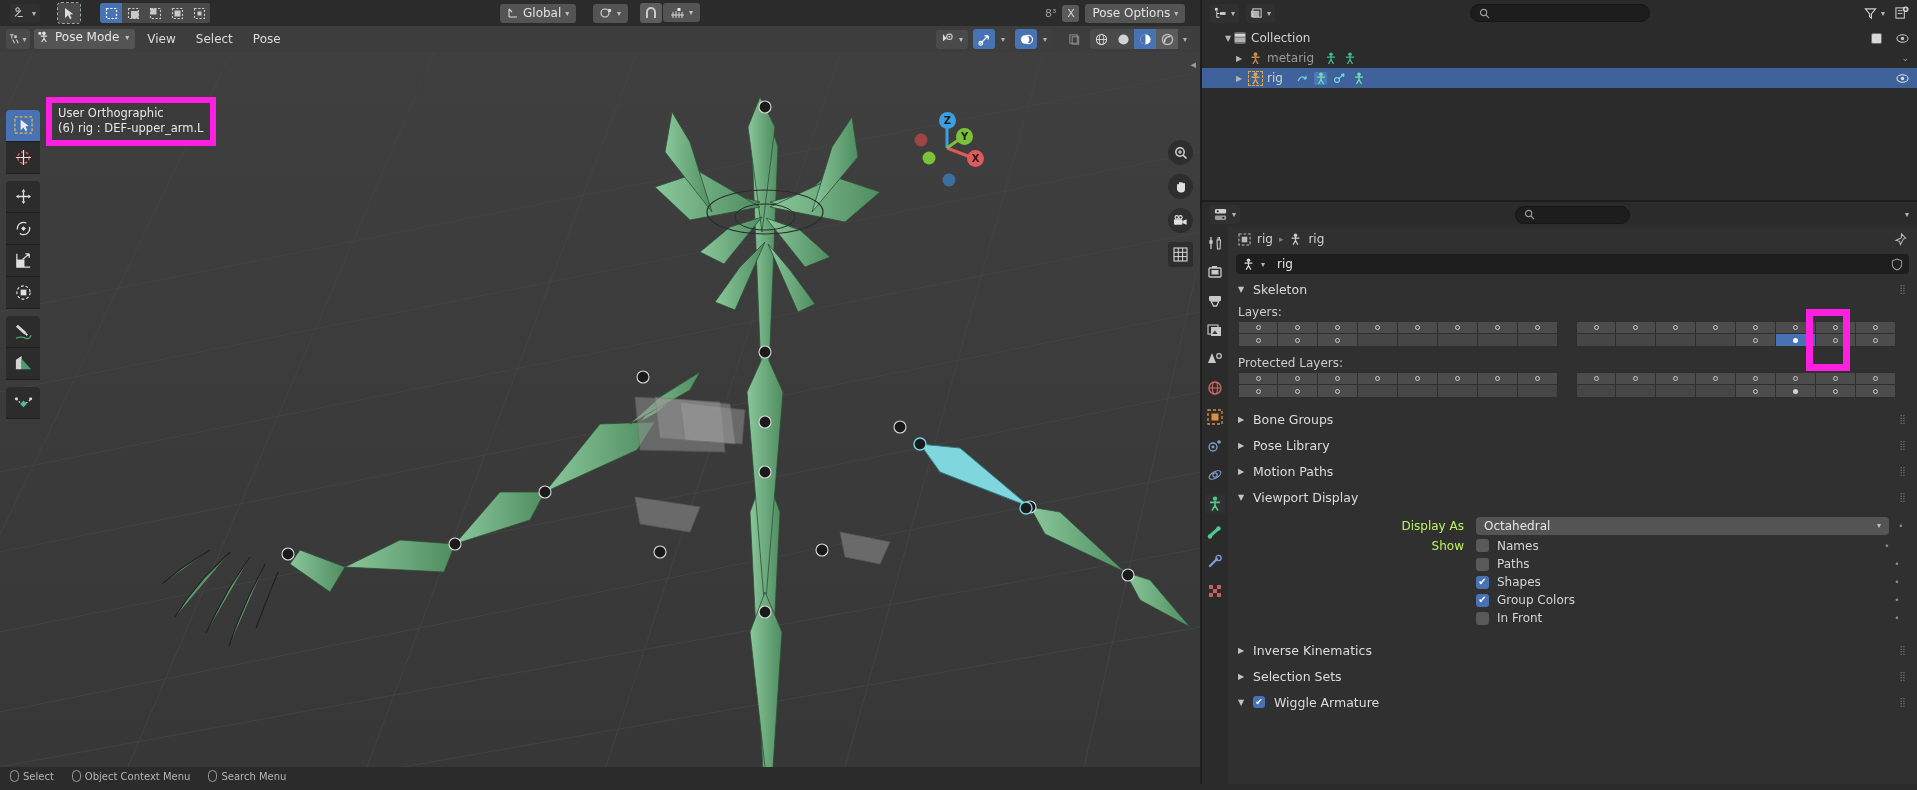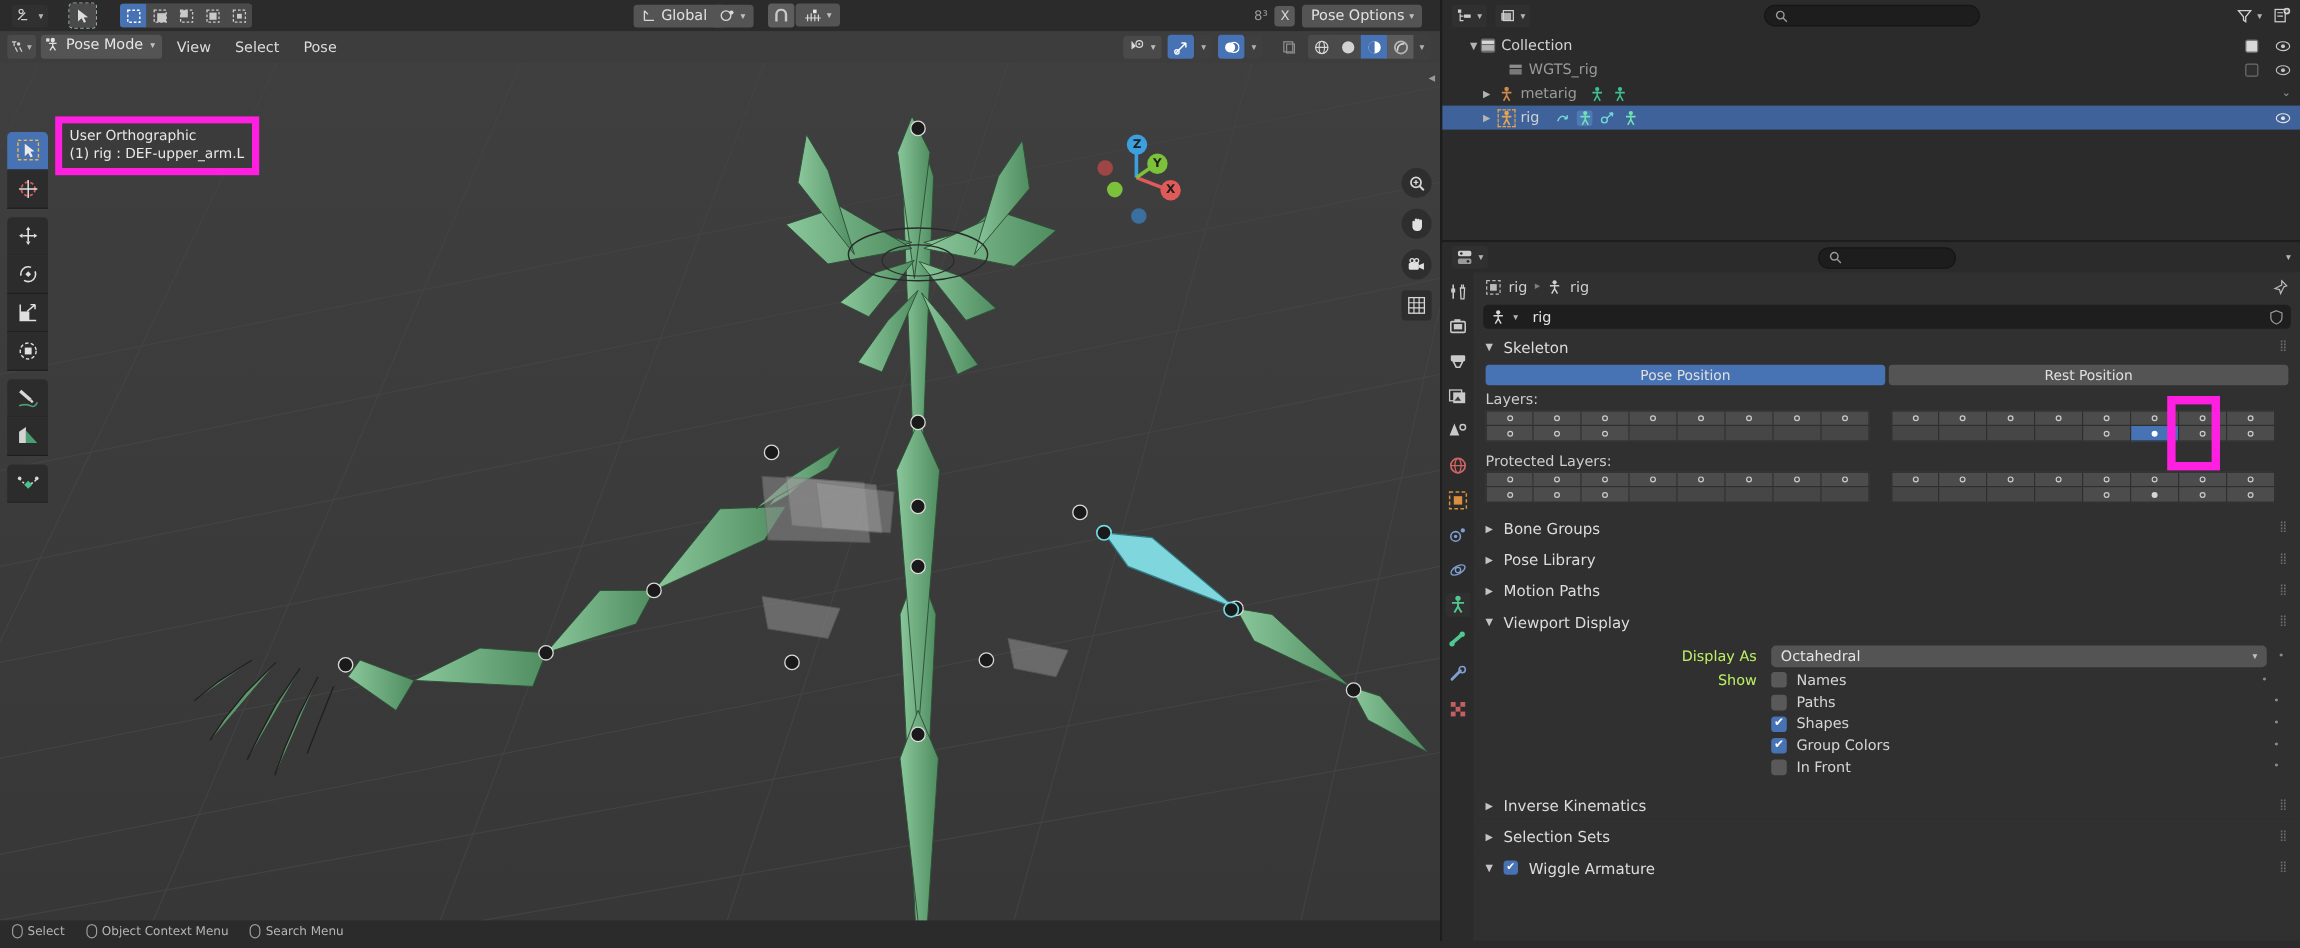--- a/index.html
+++ b/index.html
@@ -274,21 +274,21 @@
         <div class="iconbtn">
           <svg width="13" height="13" viewBox="0 0 13 13">
             <rect x="1.5" y="1.5" width="10" height="10" fill="none" stroke="#c9c9c9" stroke-width="1.1" stroke-dasharray="2.2 1.6"></rect>
             <rect x="4.5" y="4.5" width="4" height="4" fill="#c9c9c9"></rect>
           </svg>
         </div>
       </div>
 
       <div style="flex:1"></div>
 
-      <div class="btn" style="position:absolute;left:528px;">
+      <div class="btn" style="position:absolute;left:500px;">
         <svg width="12" height="12" viewBox="0 0 12 12">
           <path d="M2 10 L2 2 M2 10 L10 10 M2 2 L5 5" stroke="#d8d8d8" stroke-width="1.1" fill="none"></path>
         </svg>
         <span>Global</span>
         <span class="chev">▾</span>
       </div>
       <div class="btn" style="position:absolute;left:593px;">
         <svg width="13" height="12" viewBox="0 0 13 12">
           <circle cx="5" cy="6" r="4" fill="none" stroke="#d8d8d8" stroke-width="1.1"></circle>
           <circle cx="9.5" cy="3.5" r="1.8" fill="#d8d8d8"></circle>
@@ -519,21 +519,21 @@
         </g>
         <g fill="#1a1a1a" stroke="#74d6e2" stroke-width="1.4">
           <circle cx="920" cy="392" r="6"></circle>
           <circle cx="1026" cy="456" r="6"></circle>
         </g>
       </svg>
 
       <div class="vp-overlay-box">
         <div class="vp-overlay-inner">
           <div>User Orthographic</div>
-          <div>(1) rig : DEF-upper_arm.L</div>
+          <div>(6) rig : DEF-upper_arm.L</div>
         </div>
       </div>
 
       <div class="toolbar">
         <div class="tool active">
           <svg width="19" height="19" viewBox="0 0 20 20">
             <rect x="1" y="1" width="18" height="17" fill="none" stroke="#e8b84b" stroke-width="1.3" stroke-dasharray="3 2"></rect>
             <path d="M7 4 L7 15 L10 12 L12.2 16 L14 15 L12 11 L15.5 10.6 Z" fill="#eaeaea"></path>
           </svg>
         </div>
@@ -713,35 +713,20 @@
         <span class="lbl">Collection</span>
         <span class="ol-right">
           <span class="cb-sm on"></span>
           <svg width="13" height="11" viewBox="0 0 14 11">
             <ellipse cx="7" cy="5.5" rx="6" ry="4" fill="none" stroke="#c8c8c8" stroke-width="1.1"></ellipse>
             <circle cx="7" cy="5.5" r="1.8" fill="#c8c8c8"></circle>
           </svg>
         </span>
       </div>
 
-      <div class="ol-row dim" style="padding-left:43px;">
-        <span class="disc"></span>
-        <svg width="12" height="12" viewBox="0 0 13 13">
-          <rect x="1" y="2" width="11" height="3" fill="#8d8d8d"></rect>
-          <rect x="1" y="6" width="11" height="5" fill="#787878"></rect>
-        </svg>
-        <span class="lbl">WGTS_rig</span>
-        <span class="ol-right">
-          <span class="cb-sm"></span>
-          <svg width="13" height="11" viewBox="0 0 14 11">
-            <ellipse cx="7" cy="5.5" rx="6" ry="4" fill="none" stroke="#bdbdbd" stroke-width="1.1"></ellipse>
-            <circle cx="7" cy="5.5" r="1.8" fill="#bdbdbd"></circle>
-          </svg>
-        </span>
-      </div>
 
       <div class="ol-row dim" style="padding-left:31px;">
         <span class="disc">▶</span>
         <svg width="13" height="13" viewBox="0 0 13 13" style="margin-left:4px;">
           <circle cx="6.5" cy="2.2" r="1.9" fill="#c98a4b"></circle>
           <path d="M6.5 4 L6.5 7.5 M2.5 5.2 L10.5 5.2 M6.5 7.5 L4 12 M6.5 7.5 L9 12" stroke="#c98a4b" stroke-width="1.4" fill="none"></path>
         </svg>
         <span class="lbl">metarig</span>
         <svg width="13" height="13" viewBox="0 0 13 13" style="margin-left:10px;">
           <circle cx="7" cy="2.2" r="1.8" fill="#3fbf8f"></circle>
@@ -934,24 +919,20 @@
           </svg>
         </span>
       </div>
 
       <div class="panel-head">
         <span class="tri">▼</span>
         <span>Skeleton</span>
         <span class="grip">⣿</span>
       </div>
 
-      <div class="seg">
-        <div class="on">Pose Position</div>
-        <div>Rest Position</div>
-      </div>
 
       <div class="section-label">Layers:</div>
 
       <div style="position:relative;">
         <div class="layers-wrap">
           <div class="lyr-block">
             <div class="lyr-row" id="L-lt">
                 <div class="lyr">
                   <div class="dot-o"></div>
                 </div>

